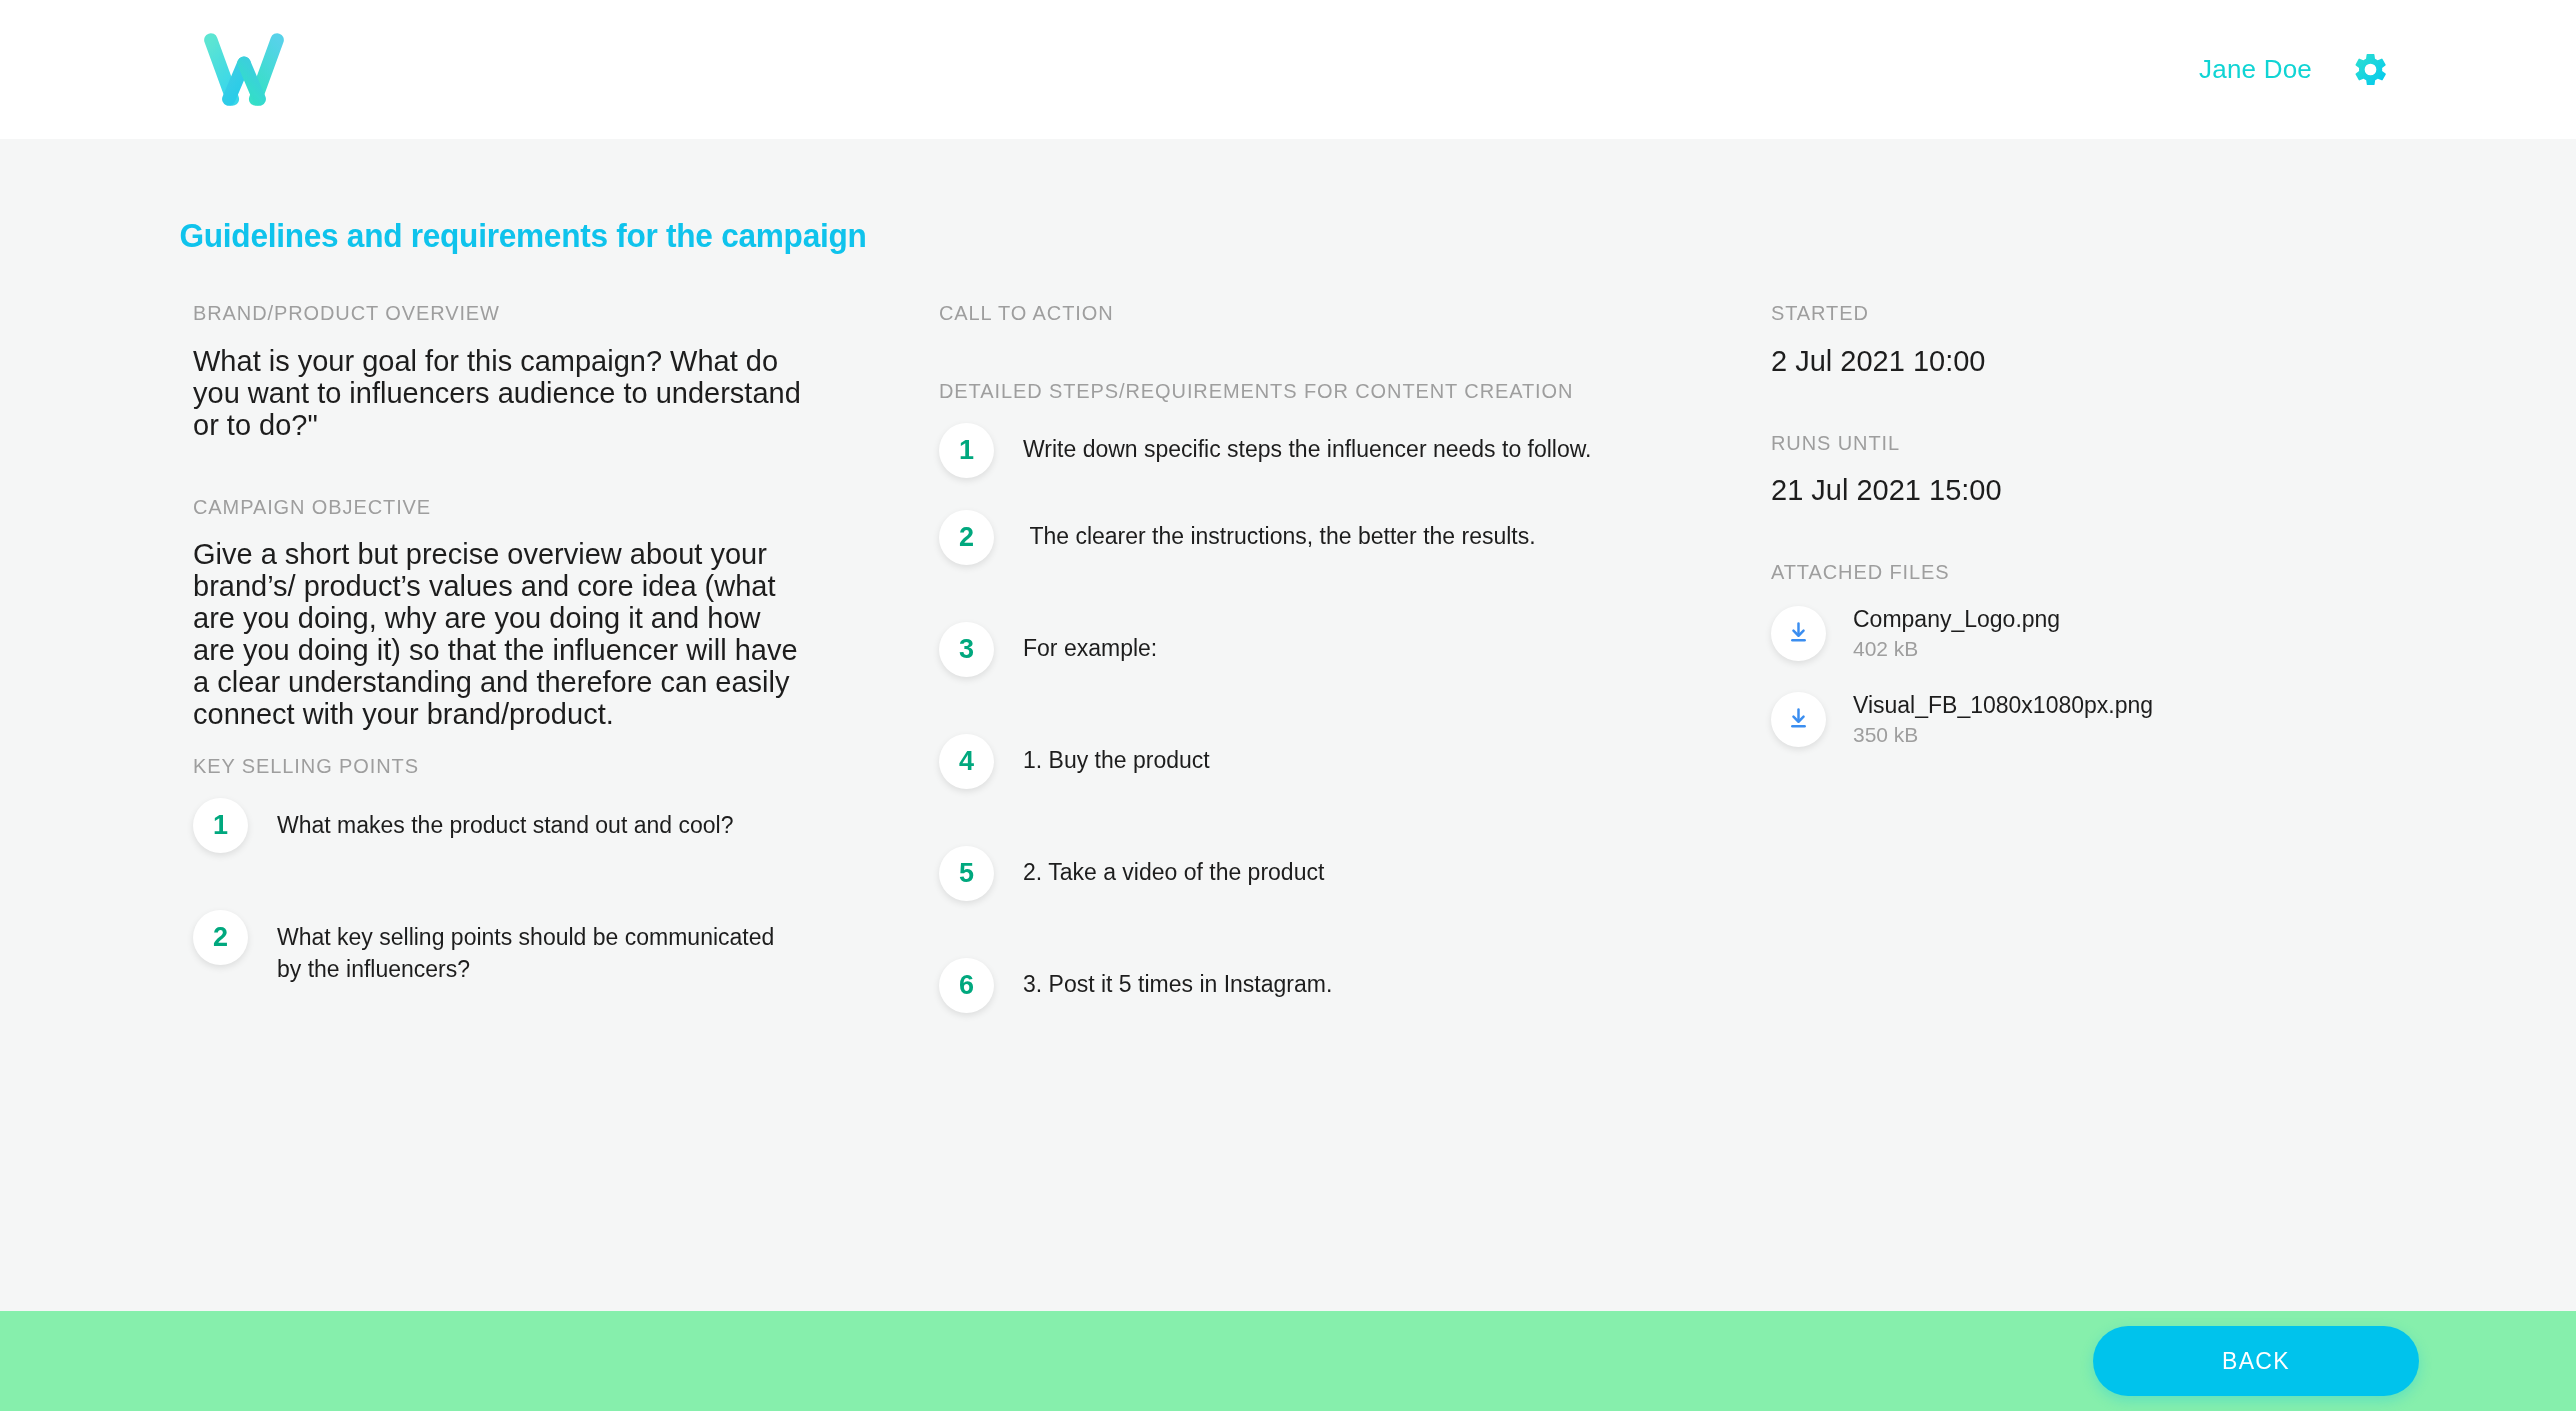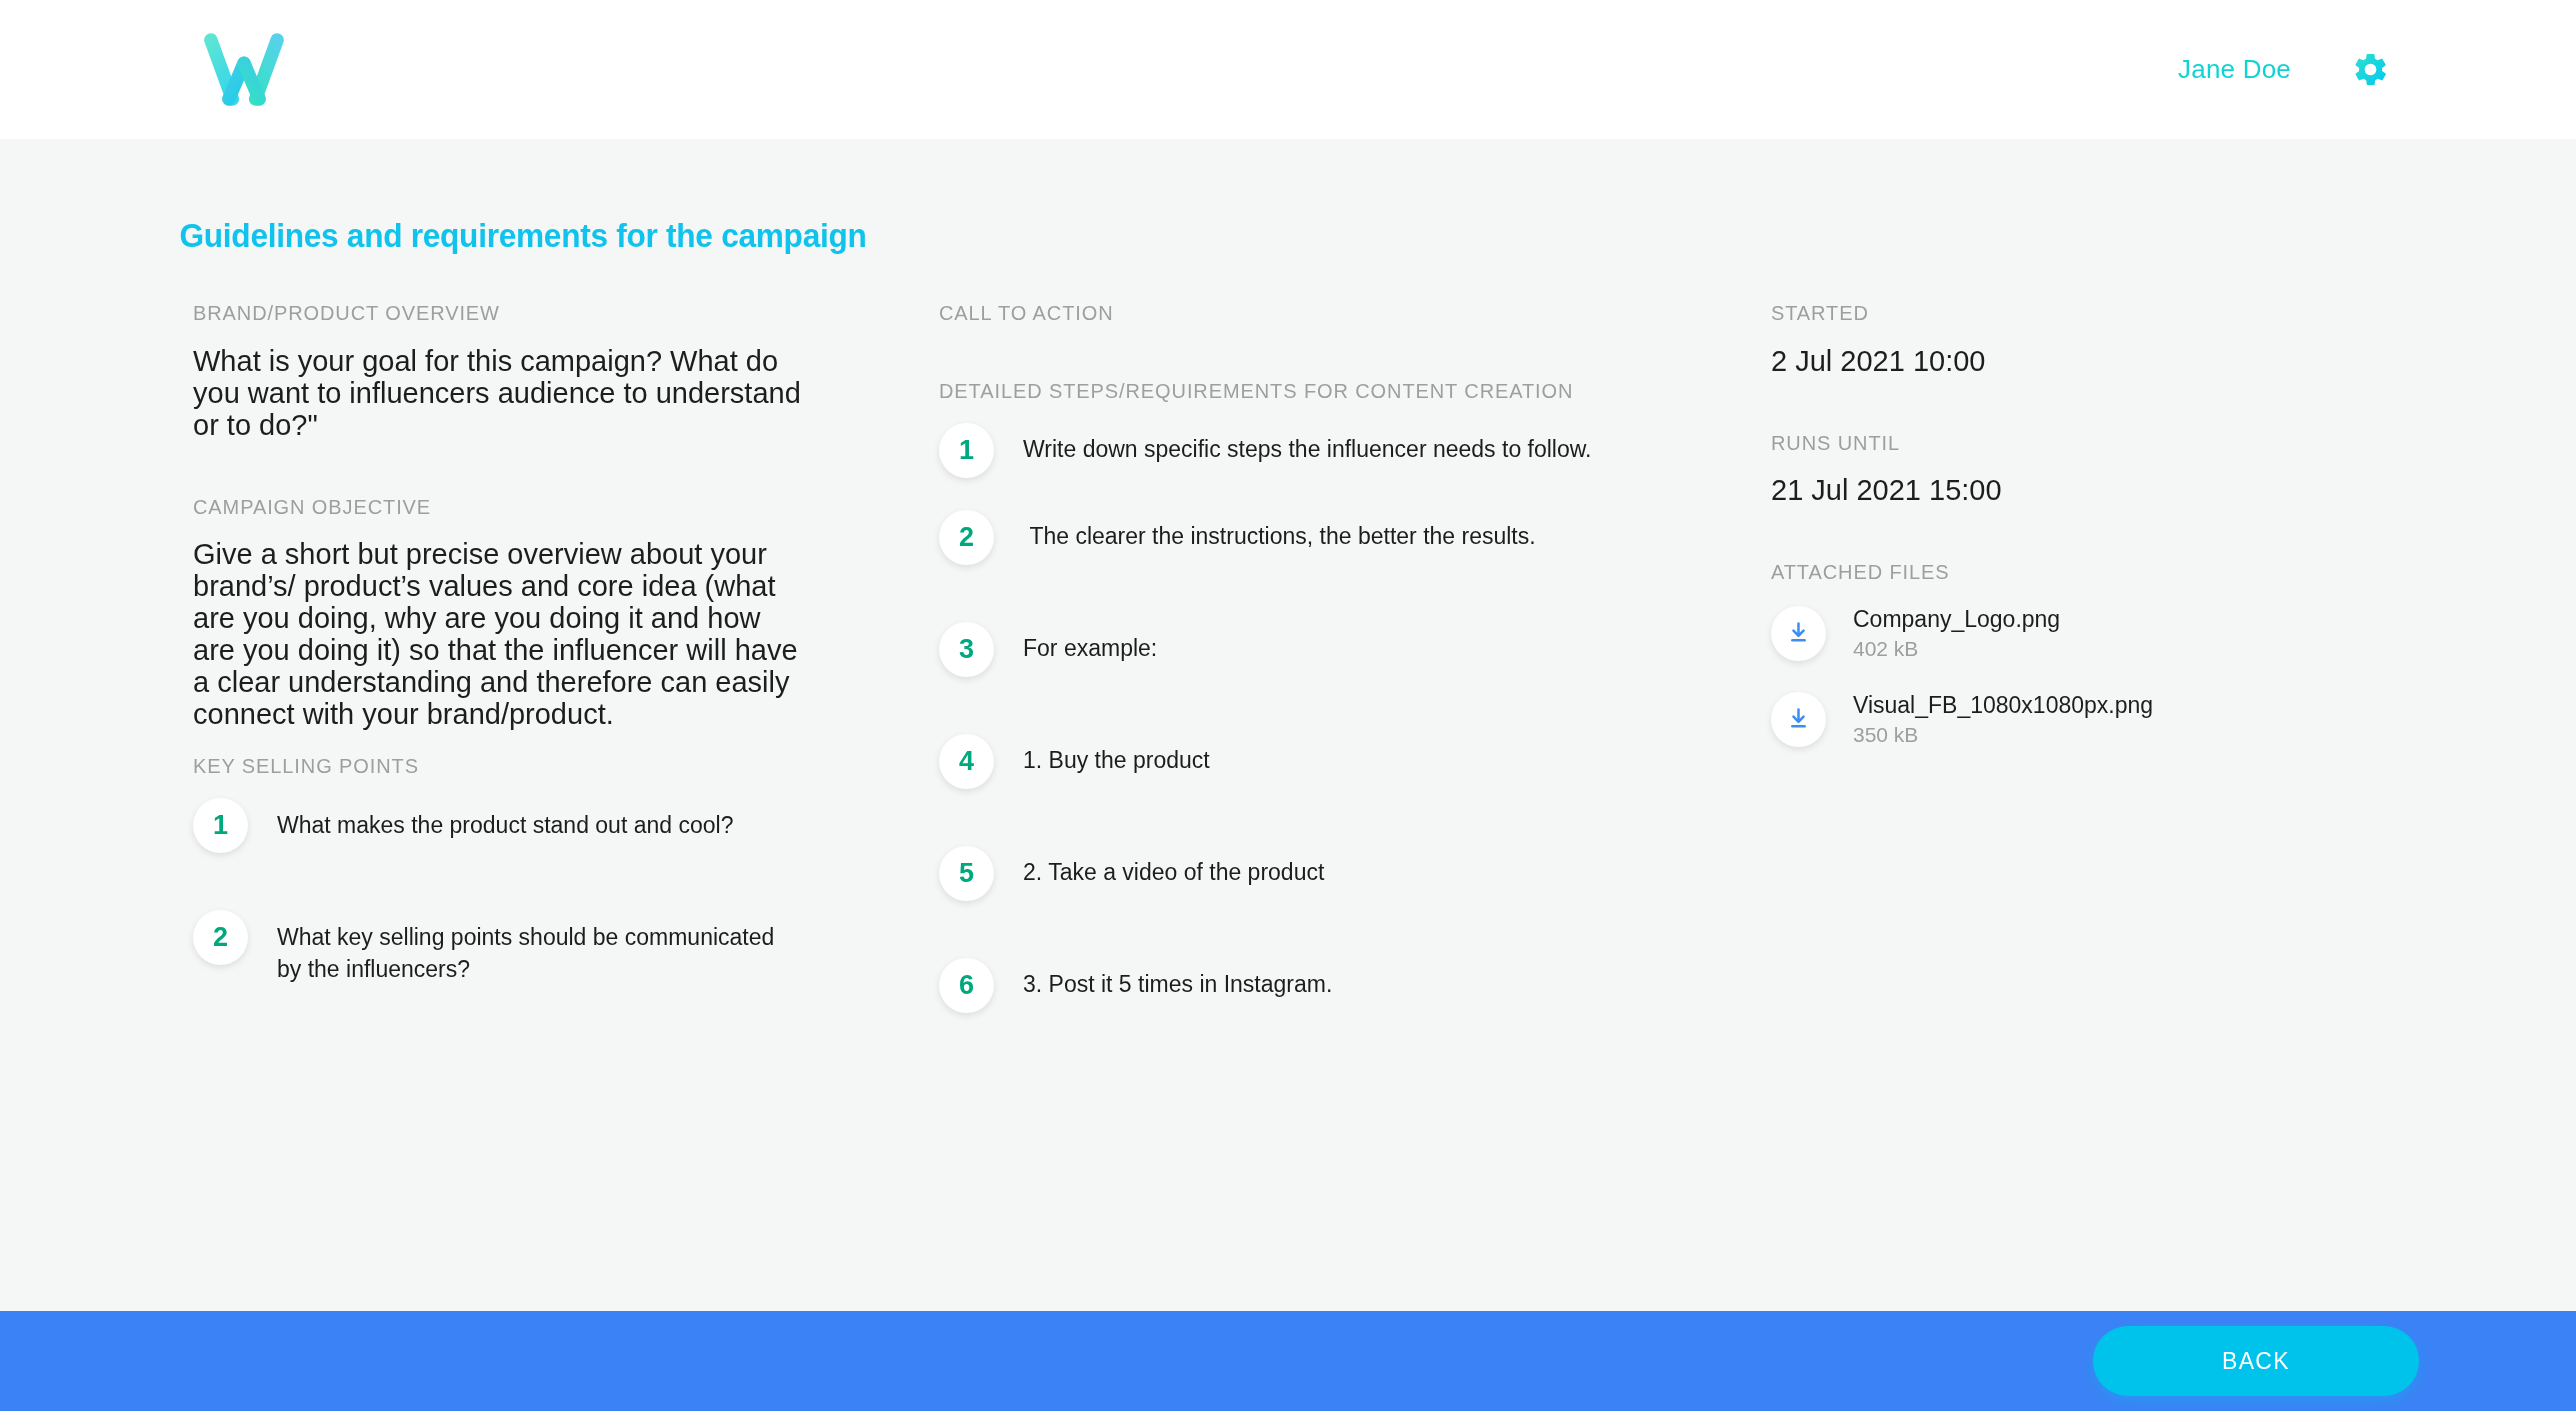--- a/index.html
+++ b/index.html
@@ -34,21 +34,21 @@
 
   .logo {
     width: 86px;
     height: 77px;
     display: block;
   }
 
   .header-right {
     display: flex;
     align-items: center;
-    gap: 60px;
+    gap: 39px;
     padding-right: 114px;
   }
 
   .user-name {
     color: #10d4d4;
     font-size: 26px;
     font-weight: 400;
     letter-spacing: 0.2px;
     white-space: nowrap;
   }
@@ -179,21 +179,21 @@
   .file-size {
     color: #9e9e9e;
     font-size: 21px;
     line-height: 29px;
   }
 
   
   .footer {
     flex: 0 0 100px;
     height: 100px;
-    background: #3b82f6;
+    background: #86efac;
     display: flex;
     align-items: center;
     justify-content: flex-end;
     padding-right: 157px;
   }
 
   .back-button {
     width: 326px;
     height: 70px;
     border: none;

